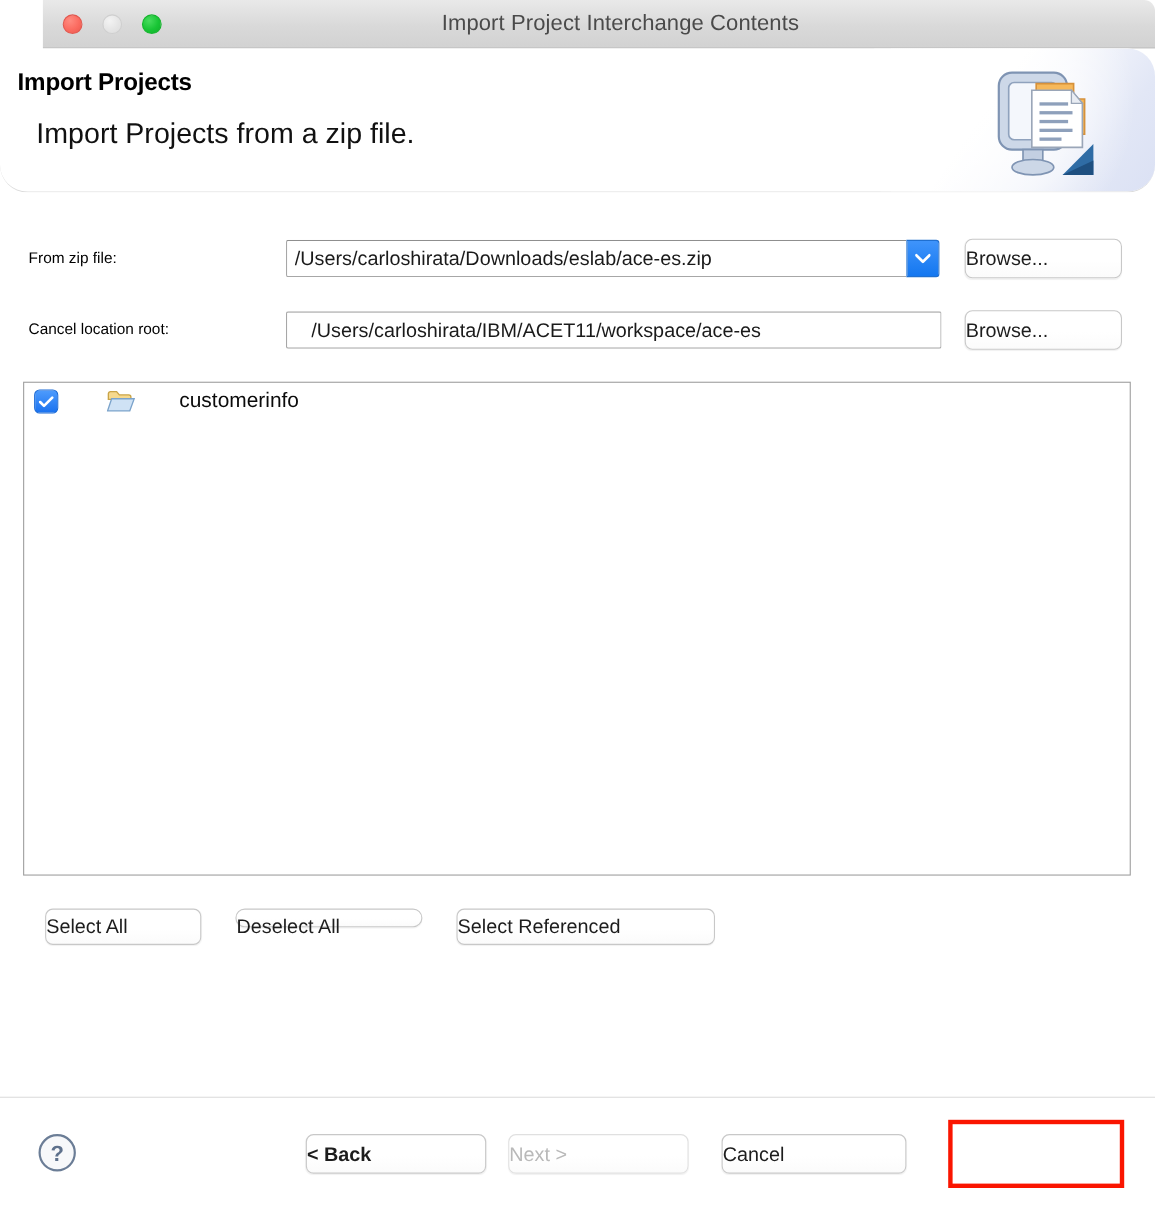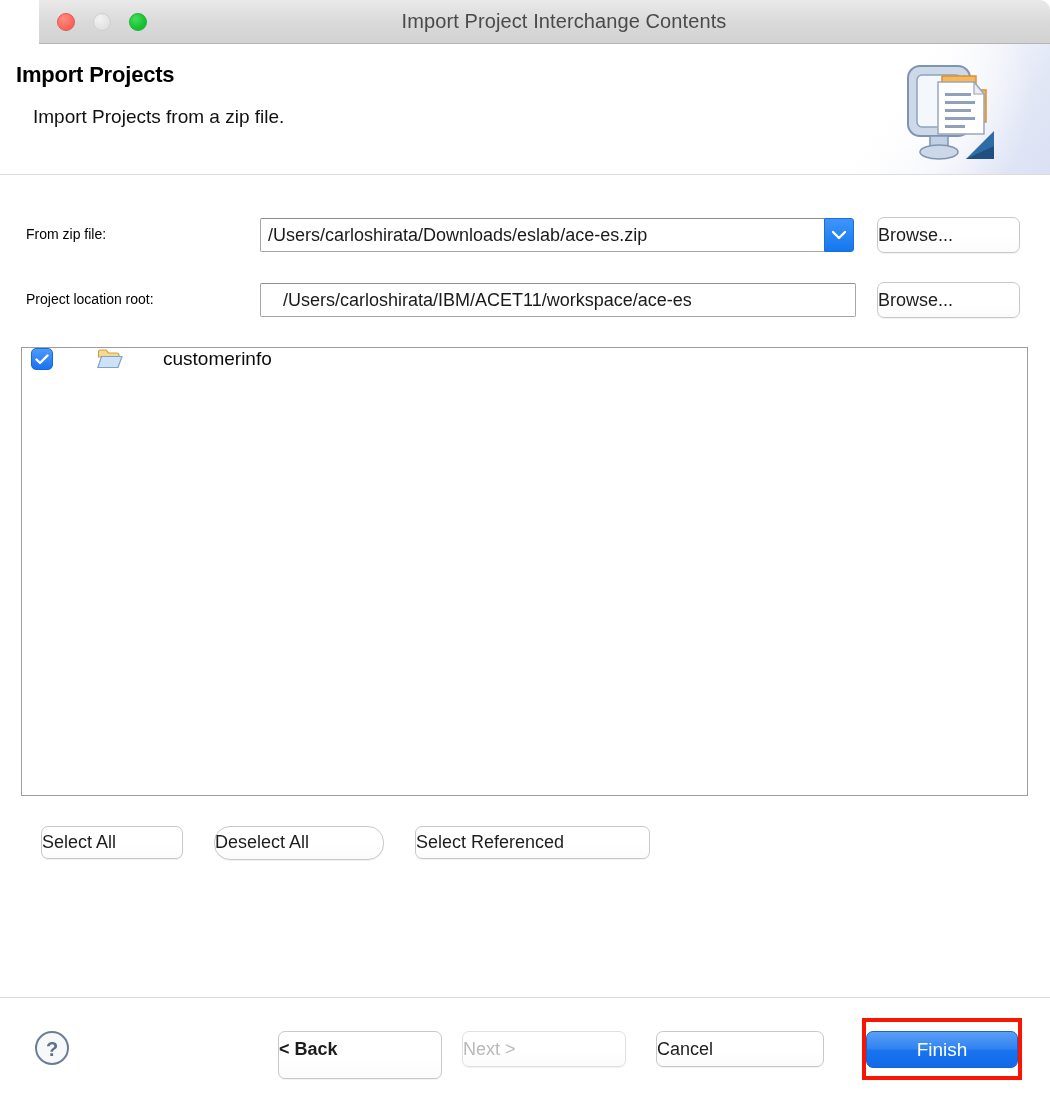--- a/index.html
+++ b/index.html
@@ -74,20 +74,21 @@
   
   #banner {
     position: absolute;
     left: 0; top: 44px;
     width: 1050px;
     height: 131px;
     background: #ffffff;
     border-bottom: 1px solid #dcdcdc;
     box-sizing: border-box;
     overflow: hidden;
+    border-radius: 25px;
   }
   #banner-art {
     position: absolute;
     right: 0; top: 0;
     width: 240px;
     height: 130px;
     background: linear-gradient(125deg, #ffffff 0%, #ffffff 38%, #f2f4fb 56%, #e2e7f6 78%, #dbe1f4 100%);
   }
   #banner-art::after {
     content: "";
@@ -110,21 +111,21 @@
     top: 18px;
     font-size: 22px;
     font-weight: bold;
     color: #000000;
     letter-spacing: -0.2px;
   }
   #banner-subtitle {
     position: absolute;
     left: 33px;
     top: 62px;
-    font-size: 19px;
+    font-size: 26px;
     color: #111111;
   }
 
   
   .field-label {
     position: absolute;
     font-size: 14px;
     color: #000000;
     white-space: nowrap;
   }
@@ -193,20 +194,21 @@
     width: 1007px; height: 449px;
     box-sizing: border-box;
     background: #ffffff;
     border: 1px solid #9e9e9e;
     overflow: hidden;
   }
   .tree-row {
     position: relative;
     height: 34px;
     display: flex;
+    align-items: center;
     padding-left: 9px;
     gap: 34px;
   }
   .tree-check {
     width: 22px; height: 22px;
     border-radius: 5px;
     background: linear-gradient(to bottom, #4d9bfd 0%, #1a72ef 100%);
     border: 1px solid #1a6ad6;
     box-sizing: border-box;
     flex: none;
@@ -221,37 +223,37 @@
     flex: none;
   }
   .tree-label {
     margin-left: 6px;
     font-size: 19px;
     color: #0b0b0b;
   }
 
   
   #btn-select-all      { left: 41px;  top: 826px; width: 142px; height: 33px; line-height: 31px; }
-  #btn-deselect-all    { left: 214px; top: 826px; width: 170px; height: 34px; line-height: 31px; border-radius: 16px; }
+  #btn-deselect-all    { left: 214px; top: 826px; width: 170px; height: 17px; line-height: 31px; border-radius: 16px; }
   #btn-select-ref      { left: 415px; top: 826px; width: 235px; height: 33px; line-height: 31px; }
 
   
   #footer-sep {
     position: absolute;
     left: 0; top: 997px;
     width: 1050px; height: 1px;
     background: #dcdcdc;
   }
   #help-icon {
     position: absolute;
     left: 33px; top: 1029px;
     width: 38px; height: 38px;
     cursor: default;
   }
-  #btn-back   { left: 278px; top: 1031px; width: 164px; height: 48px; line-height: 34px; font-weight: bold; font-size: 18px; }
+  #btn-back   { left: 278px; top: 1031px; width: 164px; height: 36px; line-height: 34px; font-weight: bold; font-size: 18px; }
   #btn-next   { left: 462px; top: 1031px; width: 164px; height: 36px; line-height: 34px; color: #b9b9b9; border-color: #e0e0e0; }
   #btn-cancel { left: 656px; top: 1031px; width: 168px; height: 36px; line-height: 34px; }
 
   #highlight-box {
     position: absolute;
     left: 862px; top: 1018px;
     width: 160px; height: 62px;
     box-sizing: border-box;
     border: 4px solid #fa1500;
     background: #ffffff;
@@ -317,21 +319,21 @@
 
   <div class="field-label" id="label-zip">From zip file:</div>
   <input class="text-input" id="input-zip" type="text" value="/Users/carloshirata/Downloads/eslab/ace-es.zip" style="">
   <div id="combo-arrow">
     <svg width="14" height="10" viewBox="0 0 14 10" xmlns="http://www.w3.org/2000/svg">
       <path d="M1 2 L7 8 L13 2" fill="none" stroke="#ffffff" stroke-width="2.4" stroke-linecap="round" stroke-linejoin="round"></path>
     </svg>
   </div>
   <div class="btn" id="btn-browse-zip">Browse...</div>
 
-  <div class="field-label" id="label-root">Project location root:</div>
+  <div class="field-label" id="label-root">Cancel location root:</div>
   <input class="text-input" id="input-root" type="text" value="/Users/carloshirata/IBM/ACET11/workspace/ace-es" style="">
   <div class="btn" id="btn-browse-root">Browse...</div>
 
   <div id="tree-panel">
     <div class="tree-row">
       <div class="tree-check">
         <svg width="14" height="11" viewBox="0 0 14 11" xmlns="http://www.w3.org/2000/svg">
           <path d="M1.5 5.5 L5 9 L12.5 1.5" fill="none" stroke="#ffffff" stroke-width="2.4" stroke-linecap="round" stroke-linejoin="round"></path>
         </svg>
       </div>
@@ -353,15 +355,14 @@
   <div id="help-icon">
     <svg width="38" height="38" viewBox="0 0 38 38" xmlns="http://www.w3.org/2000/svg">
       <circle cx="19" cy="19" r="16" fill="#f7f8fa" stroke="#6b7d96" stroke-width="2"></circle>
       <text x="19" y="26.5" text-anchor="middle" font-family="Liberation Sans, sans-serif" font-size="20" font-weight="bold" fill="#5e718c">?</text>
     </svg>
   </div>
   <div class="btn" id="btn-back">&lt; Back</div>
   <div class="btn" id="btn-next">Next &gt;</div>
   <div class="btn" id="btn-cancel">Cancel</div>
   <div id="highlight-box"></div>
-  <div id="btn-finish">Finish</div>
 
 </div>
 
 </body></html>

